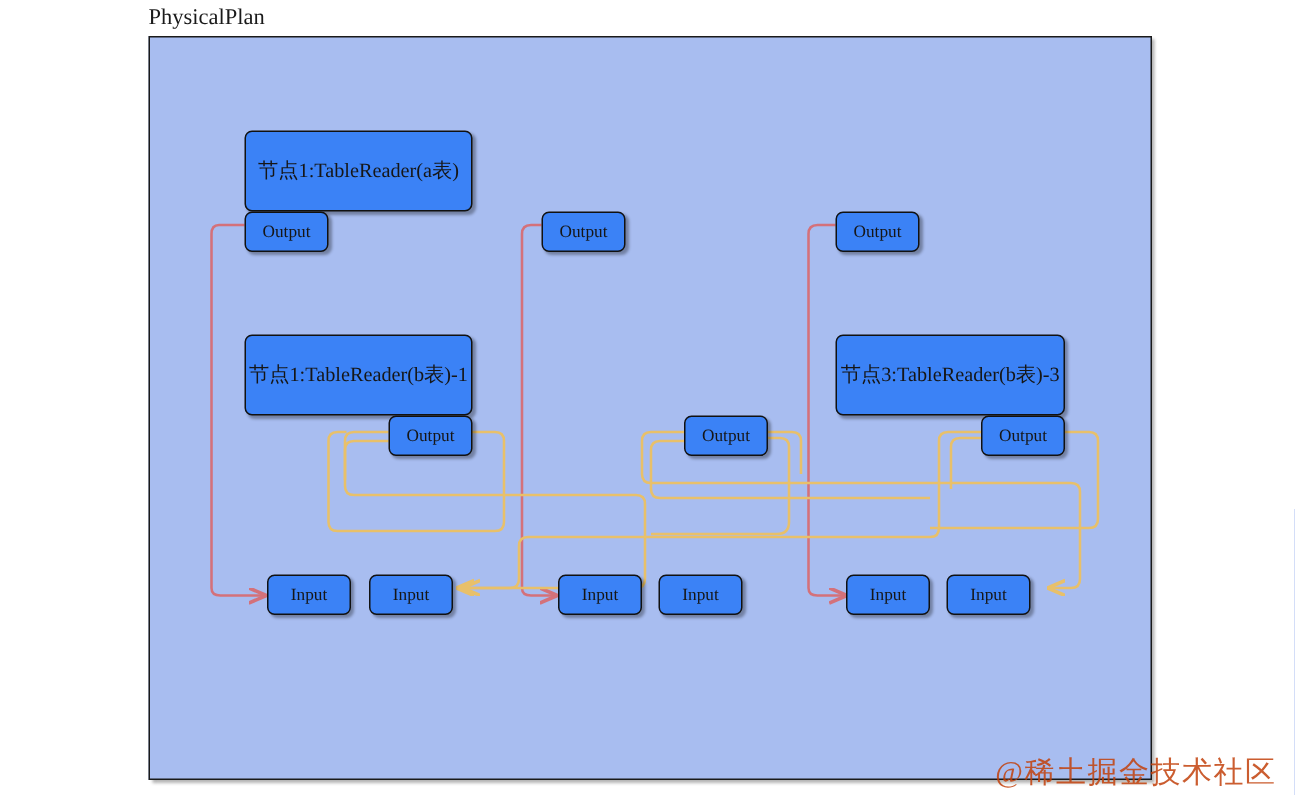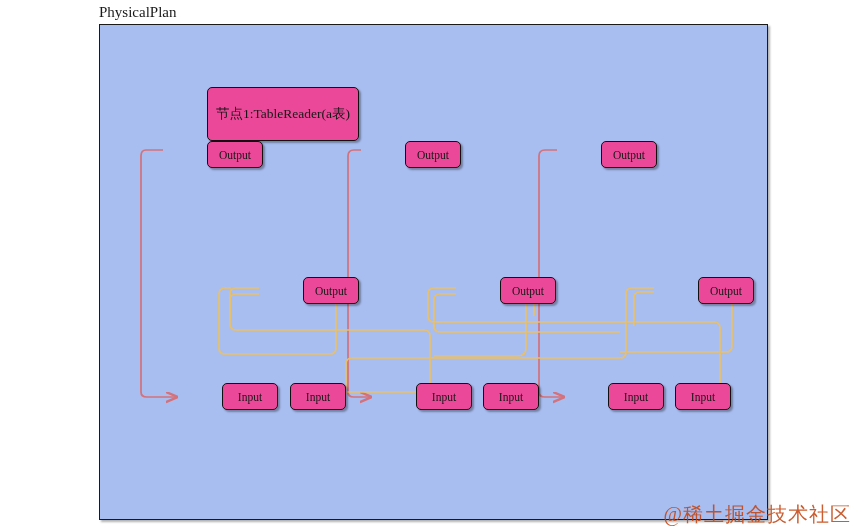--- a/index.html
+++ b/index.html
@@ -24,29 +24,28 @@
     background:#a8bdf0;
     border:1.5px solid #1a1a1a;
     box-shadow:2px 2px 2px rgba(0,0,0,0.30);
     box-sizing:border-box;
   }
 
   .edges{position:absolute;left:0;top:0;width:863px;height:530px;pointer-events:none;}
 
   .node{
     position:absolute;
-    background:#ec4899;
+    background:#3b82f6;
     border:1.6px solid #111111;
     border-radius:5px;
     box-shadow:2px 2px 2px rgba(0,0,0,0.32);
     box-sizing:border-box;
     display:flex;align-items:center;justify-content:center;
     color:#161616;
     z-index:3;
-    margin-left:44px;
   }
   .node.big{font-size:13.5px;}
   .node.port{font-size:11.5px;}
 
   .watermark{
     position:absolute;right:12px;bottom:2px;
     font-size:20px;color:#c2410c;
     letter-spacing:1px;
     white-space:nowrap;
     z-index:5;
@@ -93,24 +92,26 @@
     </g>
   </svg>
 
   <div class="node big" style="left:163px;top:87px;width:152px;height:54px;">节点1:TableReader(a表)</div>
   <div class="node port" style="left:163px;top:141px;width:56px;height:27px;">Output</div>
 
   <div class="node port" style="left:361px;top:141px;width:56px;height:27px;">Output</div>
 
   <div class="node port" style="left:557px;top:141px;width:56px;height:27px;">Output</div>
 
+  <div class="node big" style="left:163px;top:223px;width:152px;height:54px;">节点1:TableReader(b表)-1</div>
   <div class="node port" style="left:259px;top:277px;width:56px;height:27px;">Output</div>
 
   <div class="node port" style="left:456px;top:277px;width:56px;height:27px;">Output</div>
 
+  <div class="node big" style="left:557px;top:223px;width:153px;height:54px;">节点3:TableReader(b表)-3</div>
   <div class="node port" style="left:654px;top:277px;width:56px;height:27px;">Output</div>
 
   <div class="node port" style="left:178px;top:383px;width:56px;height:27px;">Input</div>
   <div class="node port" style="left:246px;top:383px;width:56px;height:27px;">Input</div>
 
   <div class="node port" style="left:372px;top:383px;width:56px;height:27px;">Input</div>
   <div class="node port" style="left:439px;top:383px;width:56px;height:27px;">Input</div>
 
   <div class="node port" style="left:564px;top:383px;width:56px;height:27px;">Input</div>
   <div class="node port" style="left:631px;top:383px;width:56px;height:27px;">Input</div>

